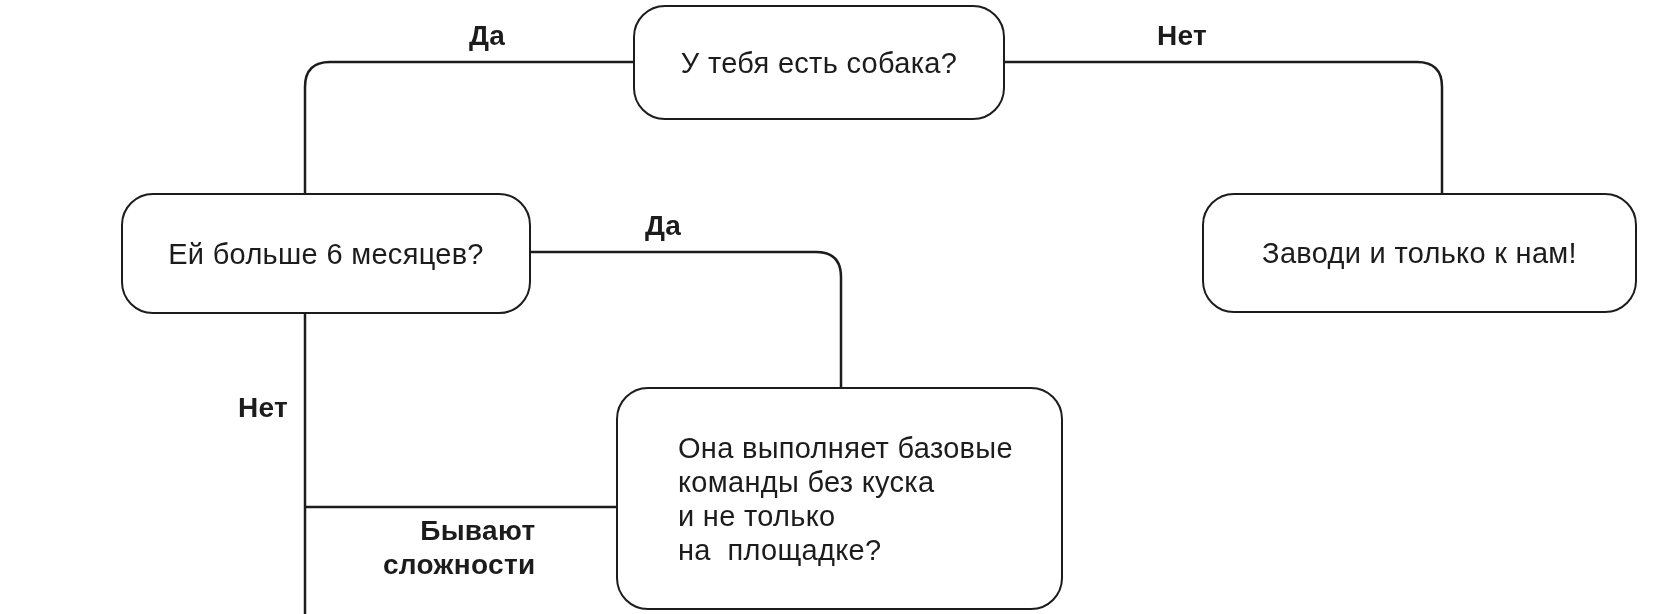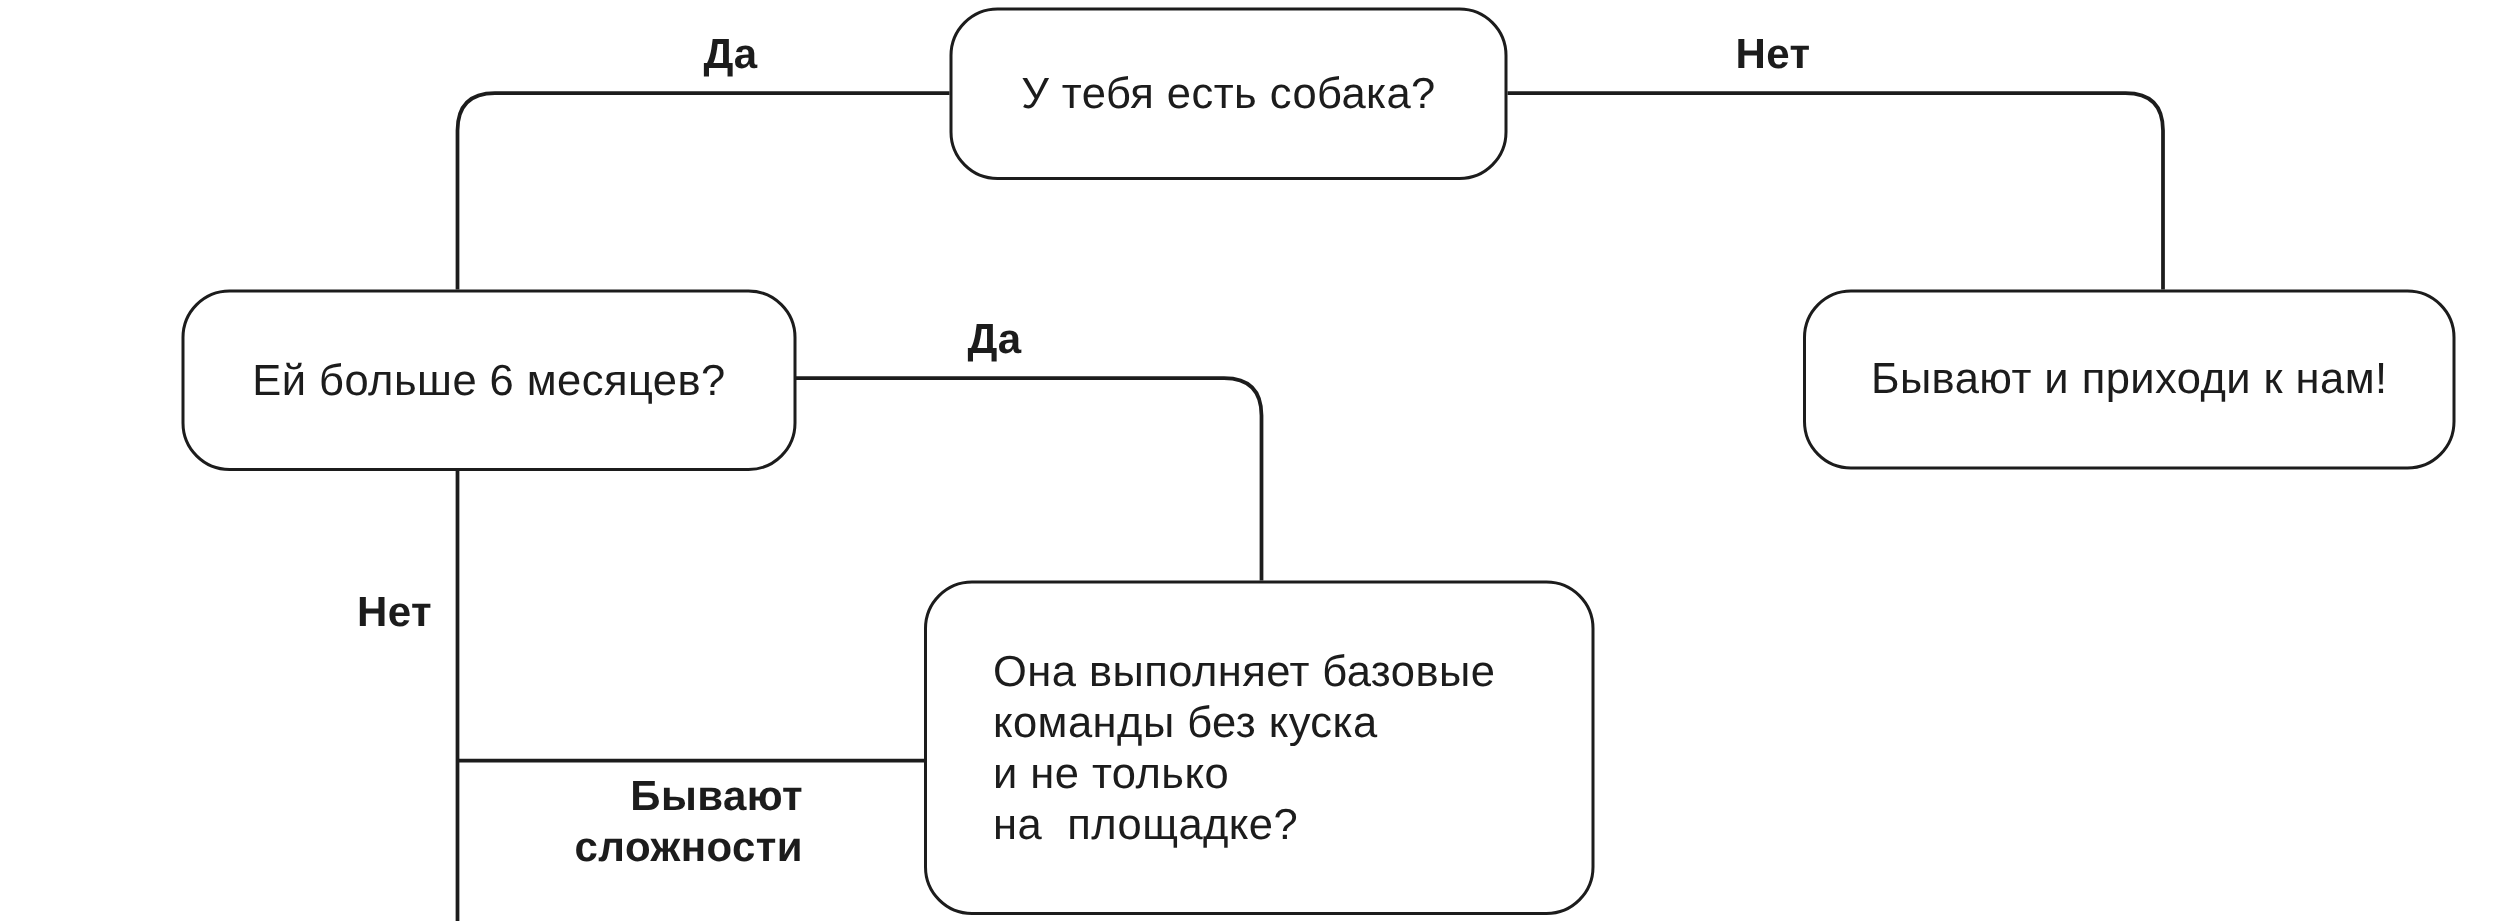--- a/index.html
+++ b/index.html
@@ -34,21 +34,21 @@
     font-size: 29px;
     line-height: 34px;
     letter-spacing: 0.3px;
     text-align: center;
   }
   .node--have-dog   { left: 633px;  top: 5px;   width: 372px; height: 115px; }
   .node--older      { left: 78px;   top: 193px; width: 410px; height: 121px; margin-left: 43px; }
   .node--get-dog    { left: 1202px; top: 193px; width: 435px; height: 120px; }
   .node--commands   { left: 616px;  top: 387px; width: 447px; height: 223px;
                       justify-content: flex-start; text-align: left;
-                      padding-left: 44px; }
+                      padding-left: 60px; }
   .multiline { white-space: pre-wrap; }
   .edge-label {
     position: absolute;
     font-size: 28px;
     line-height: 34px;
     letter-spacing: 0.3px;
     font-weight: bold;
   }
   .label--have-dog-yes { left: 452px;  top: 19px;  width: 70px;  text-align: center; }
   .label--have-dog-no  { left: 1138px; top: 19px;  width: 88px;  text-align: center; }
@@ -71,21 +71,21 @@
 
   <div class="node node--have-dog">
     <span>У тебя есть собака?</span>
   </div>
 
   <div class="node node--older">
     <span>Ей больше 6 месяцев?</span>
   </div>
 
   <div class="node node--get-dog">
-    <span>Бывают и приходи к нам!</span>
+    <span>Заводи и только к нам!</span>
   </div>
 
   <div class="node node--commands">
     <span class="multiline">Она выполняет базовые
 команды без куска
 и не только
 на  площадке?</span>
   </div>
 
   <div class="edge-label label--have-dog-yes">Да</div>

